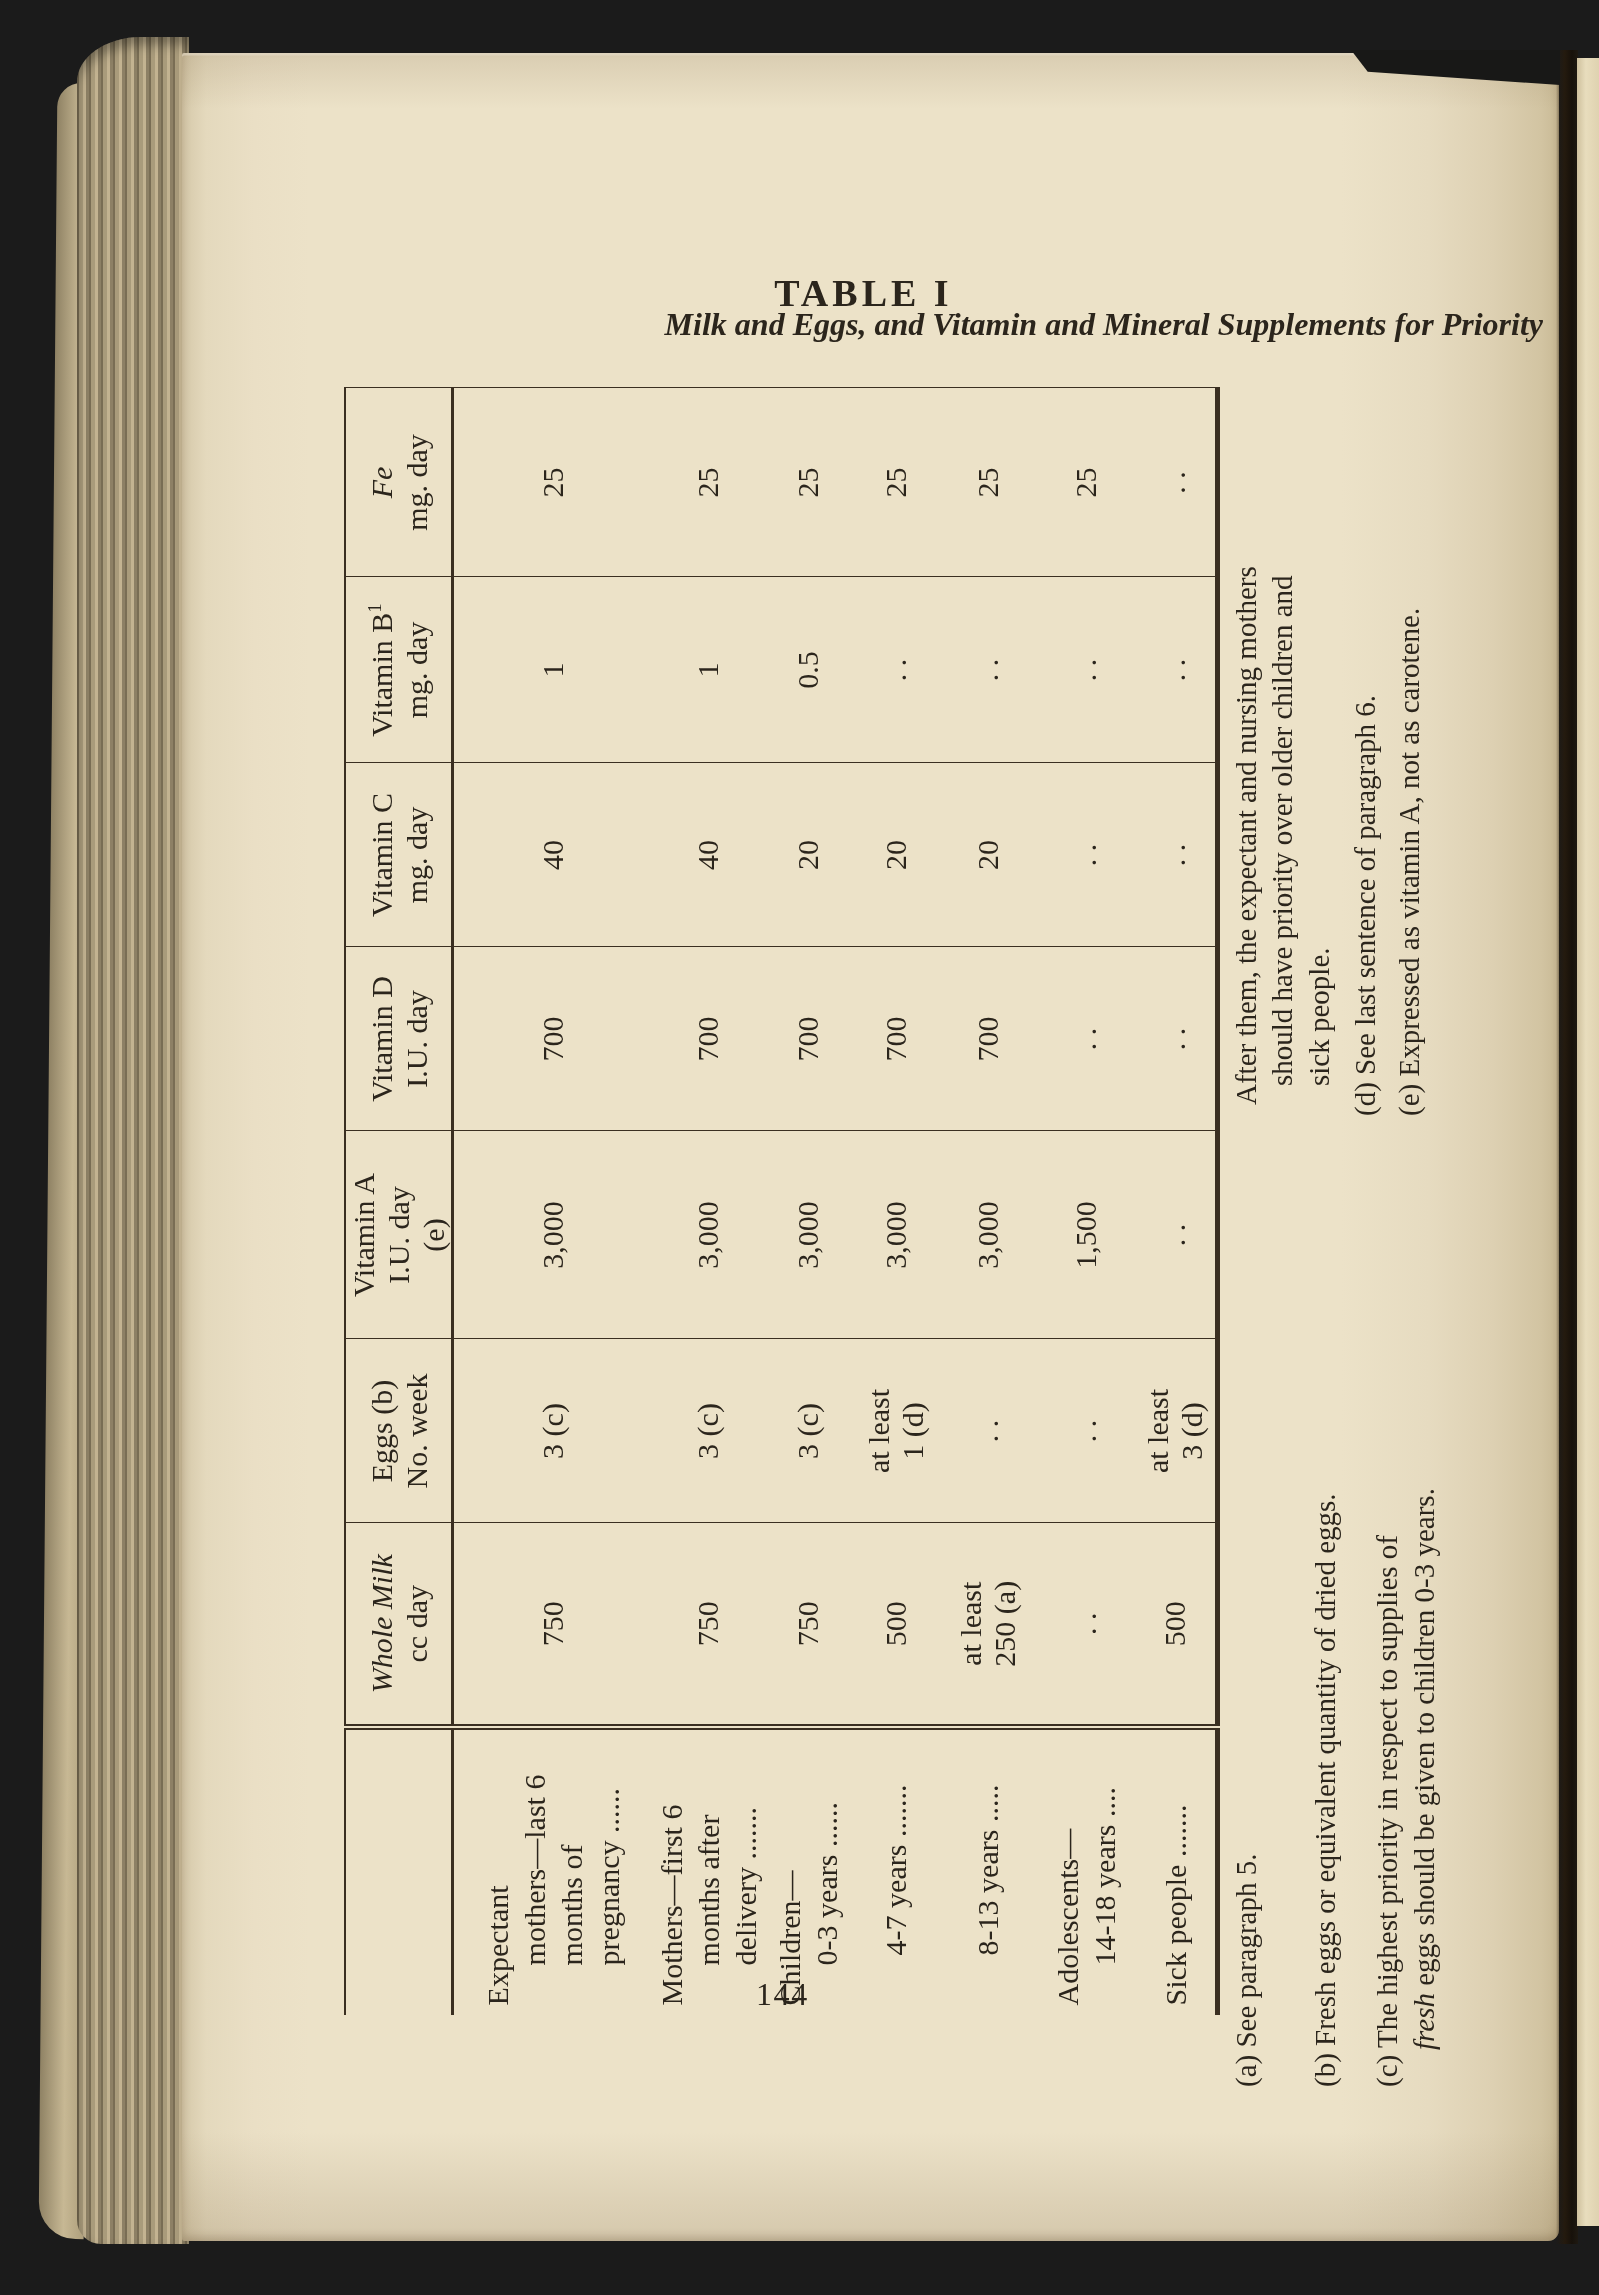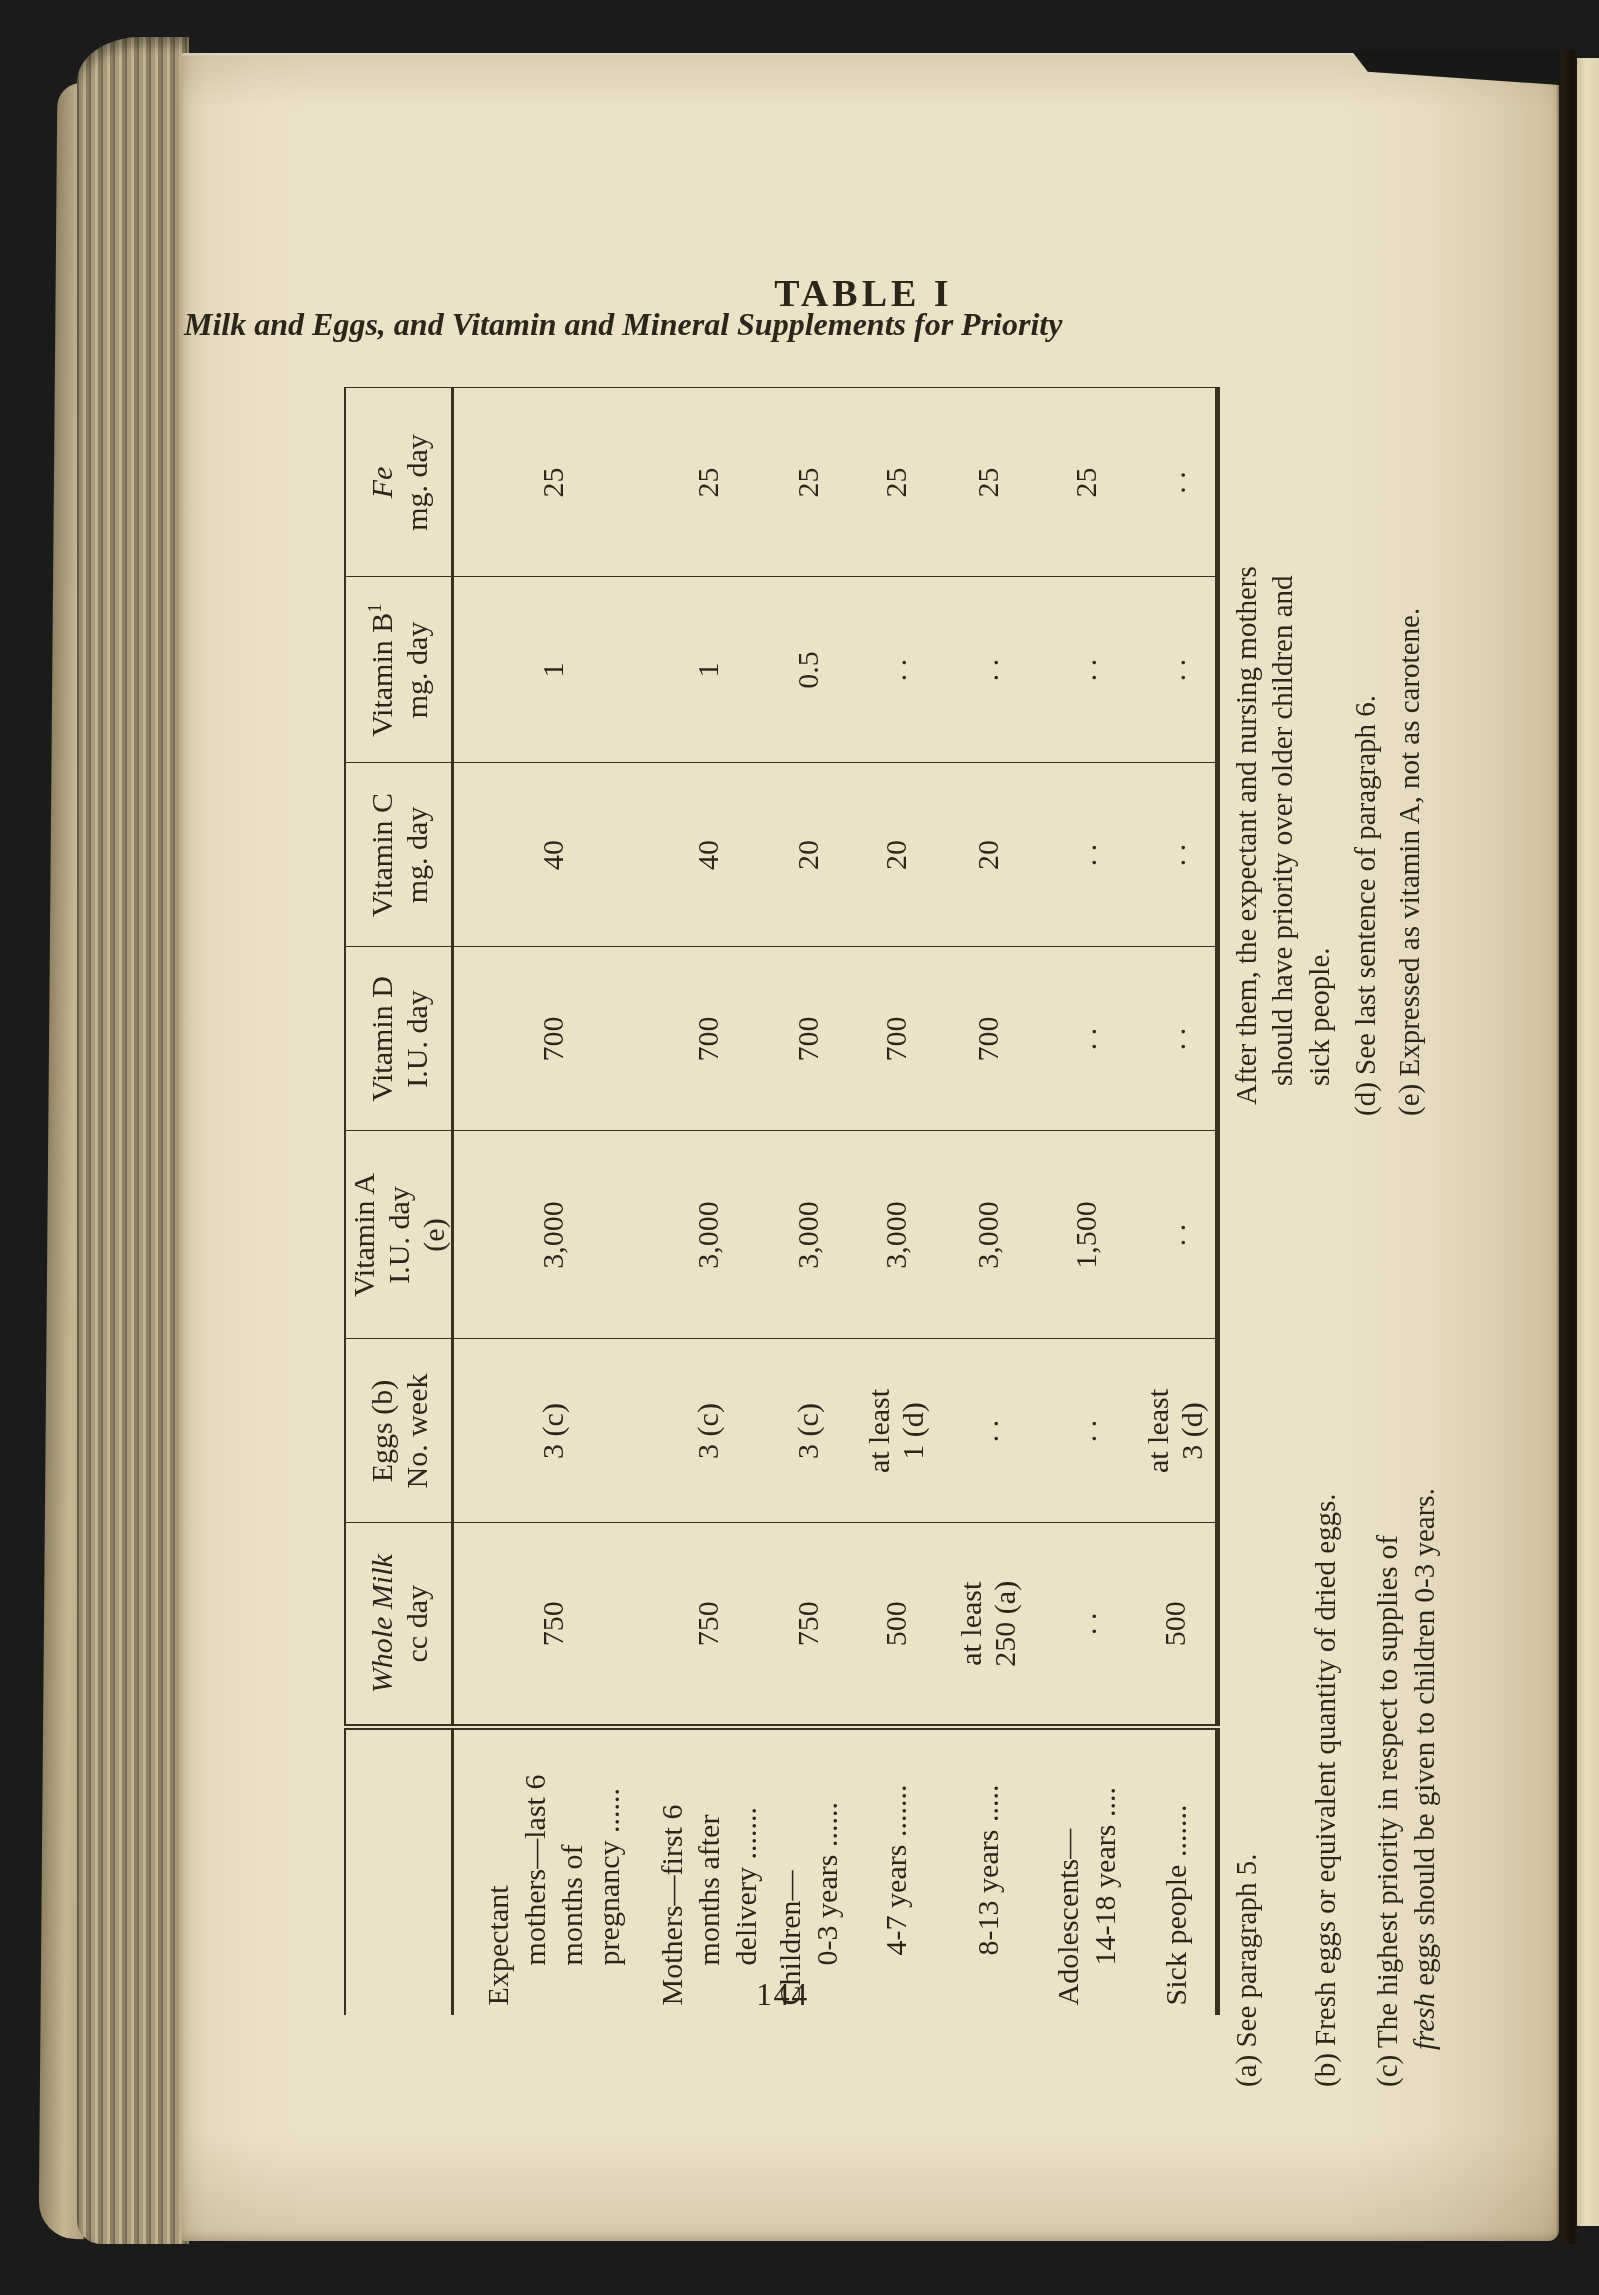--- a/index.html
+++ b/index.html
@@ -31,21 +31,21 @@
     background:linear-gradient(180deg,rgba(120,95,60,.16) 0,rgba(120,95,60,0) 56px,rgba(120,95,60,0) 2079px,rgba(120,95,60,.2) 100%);}
   .crease{position:absolute;left:1556px;top:50px;width:22.4px;height:2194px;
     background:linear-gradient(90deg,rgba(30,20,10,0),#241a0e 40%,#17110a 72%,rgba(32,24,12,.65));}
   .sliver{position:absolute;left:1577px;top:58px;width:22.4px;height:2168px;
     background:linear-gradient(90deg,#cfc19e,#e8ddbd 40%,#dfd2b0);}
   .black-dip{position:absolute;left:1351px;top:50px;width:209px;height:35px;background:#181817;
     clip-path:polygon(0 0,100% 0,100% 100%,8% 62%);}
   
   .title{position:absolute;left:184px;top:246px;width:1359px;text-align:center;
     font-size:38px;font-weight:bold;letter-spacing:4px;color:var(--ink);}
-  .subtitle{position:absolute;left:184px;top:305px;width:1359px;text-align:left;
+  .subtitle{position:absolute;left:184px;top:305px;width:1359px;text-align:right;
     font-size:32px;font-style:italic;font-weight:bold;line-height:39px;color:var(--ink);}
   .pageno{position:absolute;left:756px;top:1976px;font-size:32px;letter-spacing:1.6px;color:var(--ink);font-family:Liberation Serif, serif;}
   
   .rot-wrap{position:absolute;left:344px;top:224px;width:1095px;height:1983px;}
   .logical{position:absolute;left:0;top:0;width:1983px;height:1095px;
     transform-origin:0 0;transform:rotate(-90deg) translateX(-1983px);color:var(--ink);}
   
   .note-table{position:absolute;left:192px;top:0;width:1627px;height:853px;
     border-collapse:collapse;table-layout:fixed;font-size:30px;color:var(--ink);
     border-top:2.4px solid var(--line);border-right:1.6px solid var(--line);border-bottom:5.6px solid var(--line);}

